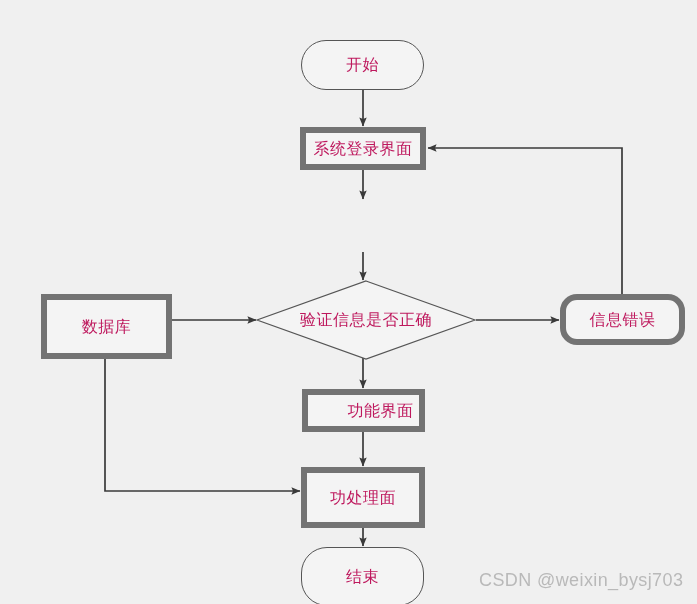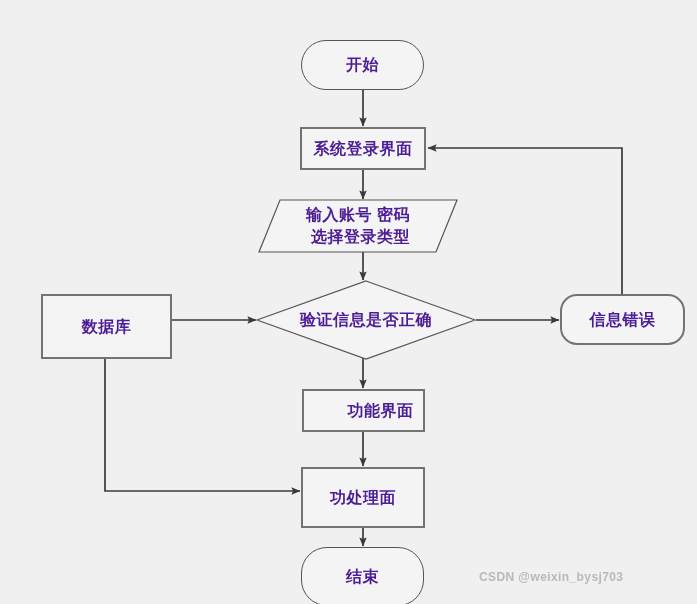--- a/index.html
+++ b/index.html
@@ -25,31 +25,30 @@
     top: 0;
     width: 697px;
     height: 604px;
   }
   .node {
     position: absolute;
     box-sizing: border-box;
     display: flex;
     align-items: center;
     justify-content: center;
-    text-align: right;
+    text-align: left;
     background: #f4f4f4;
-    color: #4c1d95;
+    color: #be185d;
     font-size: 16px;
     line-height: 22px;
     letter-spacing: 0.5px;
     z-index: 2;
-    font-weight: bold;
   }
   .node.rect {
-    border: 2px solid #737373;
+    border: 6px solid #737373;
   }
   .node.terminator {
     border: 1px solid #555555;
     border-radius: 26px;
   }
   .node.diamond,
   .node.parallelogram {
     border: none;
     background: transparent;
   }
@@ -60,26 +59,25 @@
   }
   .node .label {
     position: relative;
     z-index: 3;
     white-space: pre-line;
   }
   #watermark {
     position: absolute;
     left: 479px;
     top: 570px;
-    font-size: 12px;
+    font-size: 18px;
     color: #b9b9b9;
     letter-spacing: 0.4px;
     z-index: 5;
     white-space: nowrap;
-    font-weight: bold;
   }
 </style>
 </head>
 <body>
 
 <div id="canvas">
 
   <svg id="edges" viewBox="0 0 697 604" width="697" height="604" xmlns="http://www.w3.org/2000/svg">
     <defs>
       <marker id="ah" markerWidth="10" markerHeight="10" refX="8.6" refY="4" orient="auto" markerUnits="userSpaceOnUse">
@@ -101,27 +99,20 @@
   </svg>
 
   <div class="node terminator" style="left:301px; top:40px; width:123px; height:50px;">
     <span class="label">开始</span>
   </div>
 
   <div class="node rect" style="left:300px; top:127px; width:126px; height:43px;">
     <span class="label">系统登录界面</span>
   </div>
 
-  <div class="node parallelogram" style="left:258px; top:199px; width:200px; height:54px;">
-    <svg class="shape-svg" width="200" height="54" viewBox="0 0 200 54" xmlns="http://www.w3.org/2000/svg">
-      <polygon points="22,1 199,1 178,53 1,53" fill="#f4f4f4" stroke="#555555" stroke-width="1.2"></polygon>
-    </svg>
-    <span class="label">输入账号 密码
-选择登录类型</span>
-  </div>
 
   <div class="node diamond" style="left:256px; top:280px; width:220px; height:80px;">
     <svg class="shape-svg" width="220" height="80" viewBox="0 0 220 80" xmlns="http://www.w3.org/2000/svg">
       <polygon points="110,1 219,40 110,79 1,40" fill="#f4f4f4" stroke="#555555" stroke-width="1.2"></polygon>
     </svg>
     <span class="label">验证信息是否正确</span>
   </div>
 
   <div class="node rect" style="left:41px; top:294px; width:131px; height:65px;">
     <span class="label">数据库</span>

